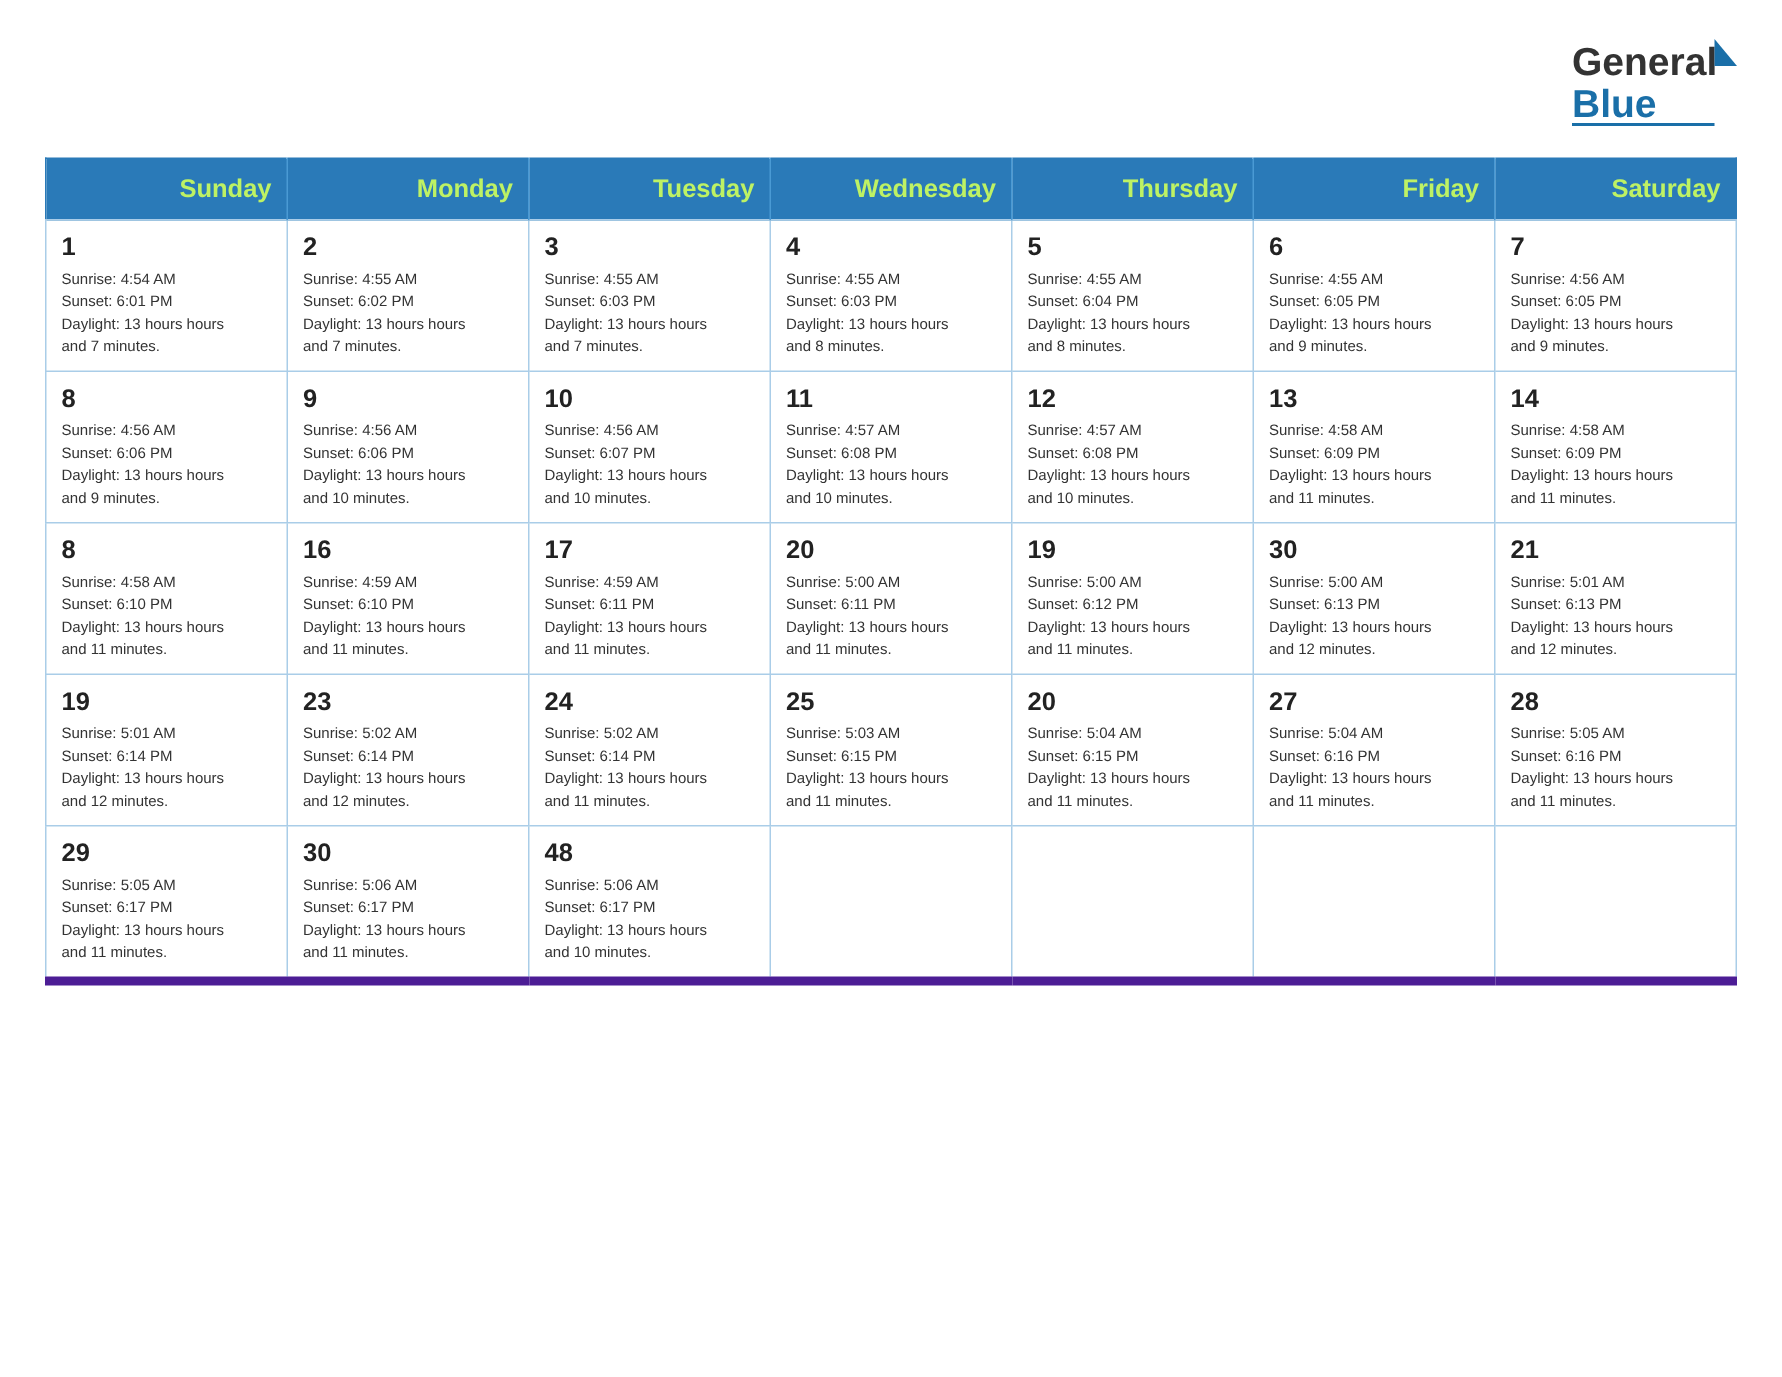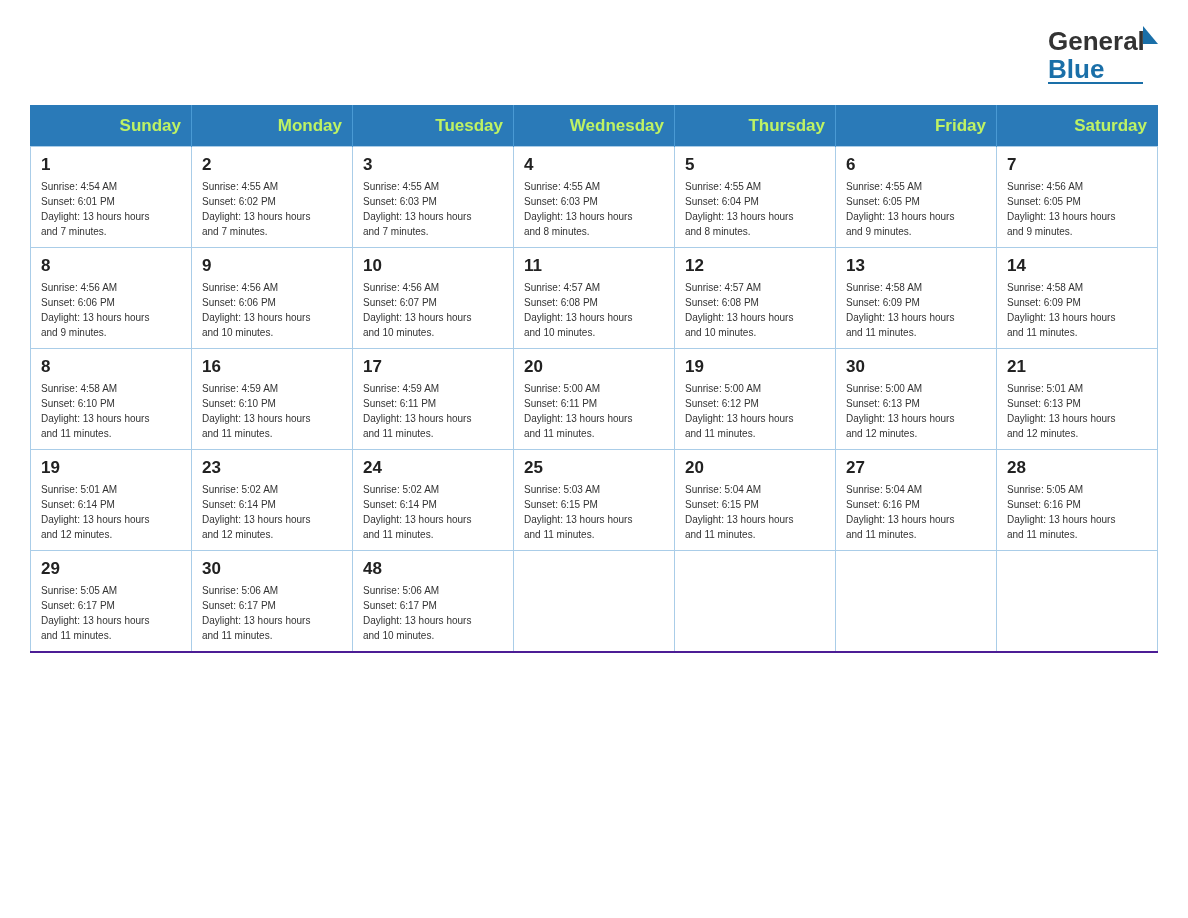--- a/index.html
+++ b/index.html
@@ -69,21 +69,21 @@
       color: #222;
       display: block;
       margin-bottom: 4px;
     }
     .calendar tbody tr td .day-info {
       font-size: 10px;
       color: #333;
       line-height: 1.5;
     }
     .calendar tbody tr:last-child td {
-      border-bottom: 2px solid #4c1d95;
+      border-bottom: 6px solid #4c1d95;
     }
   </style>
 </head>
 <body>
 
 <div class="header">
   <div class="logo">
     <svg width="110" height="65" viewBox="0 0 110 65">
 
       <text x="0" y="30" font-family="Arial, sans-serif" font-size="26" font-weight="bold" fill="#333">General</text>

